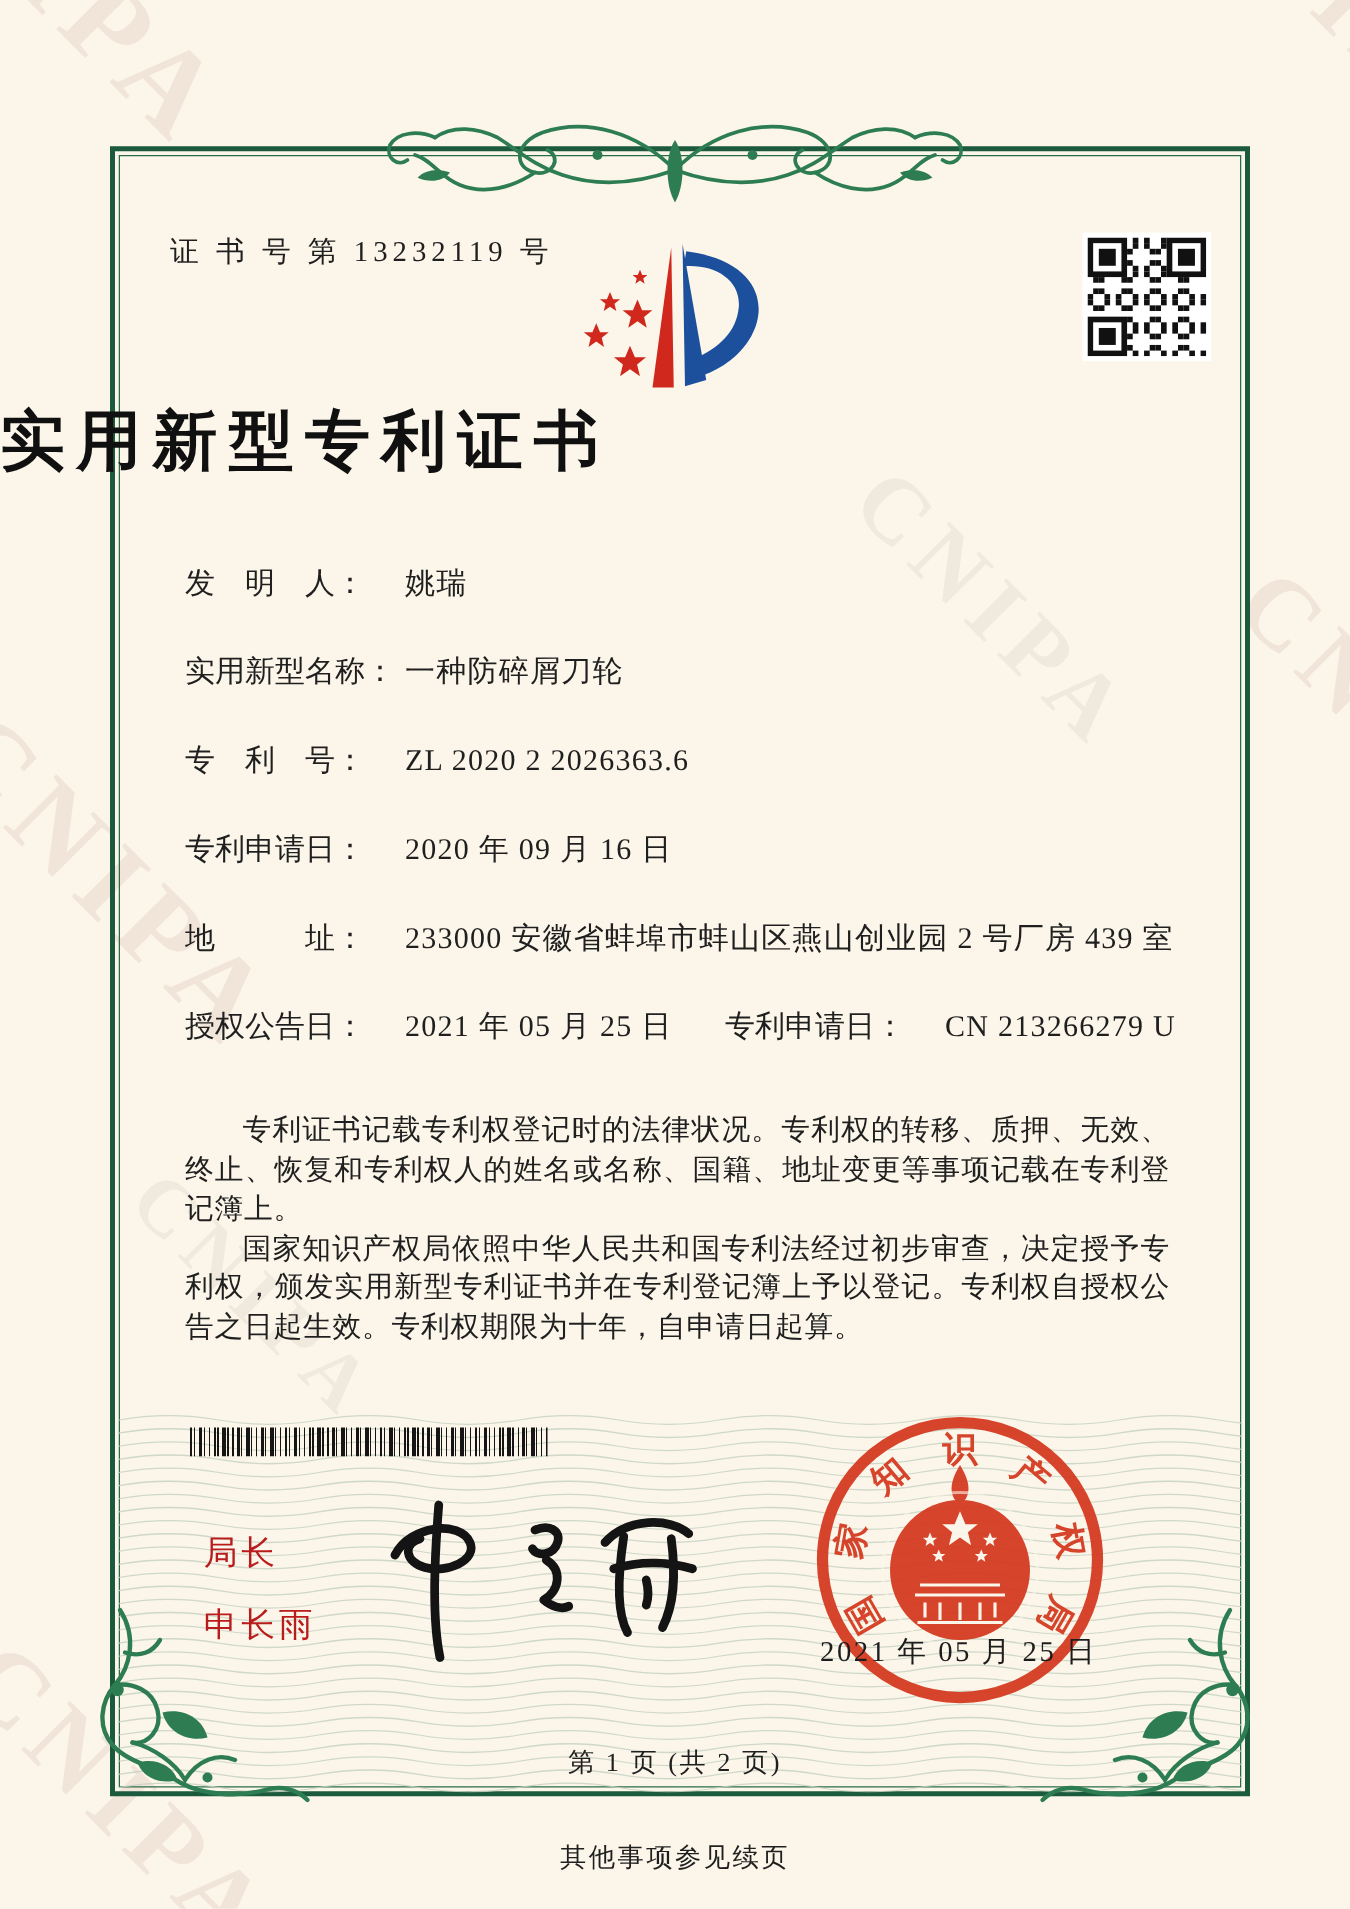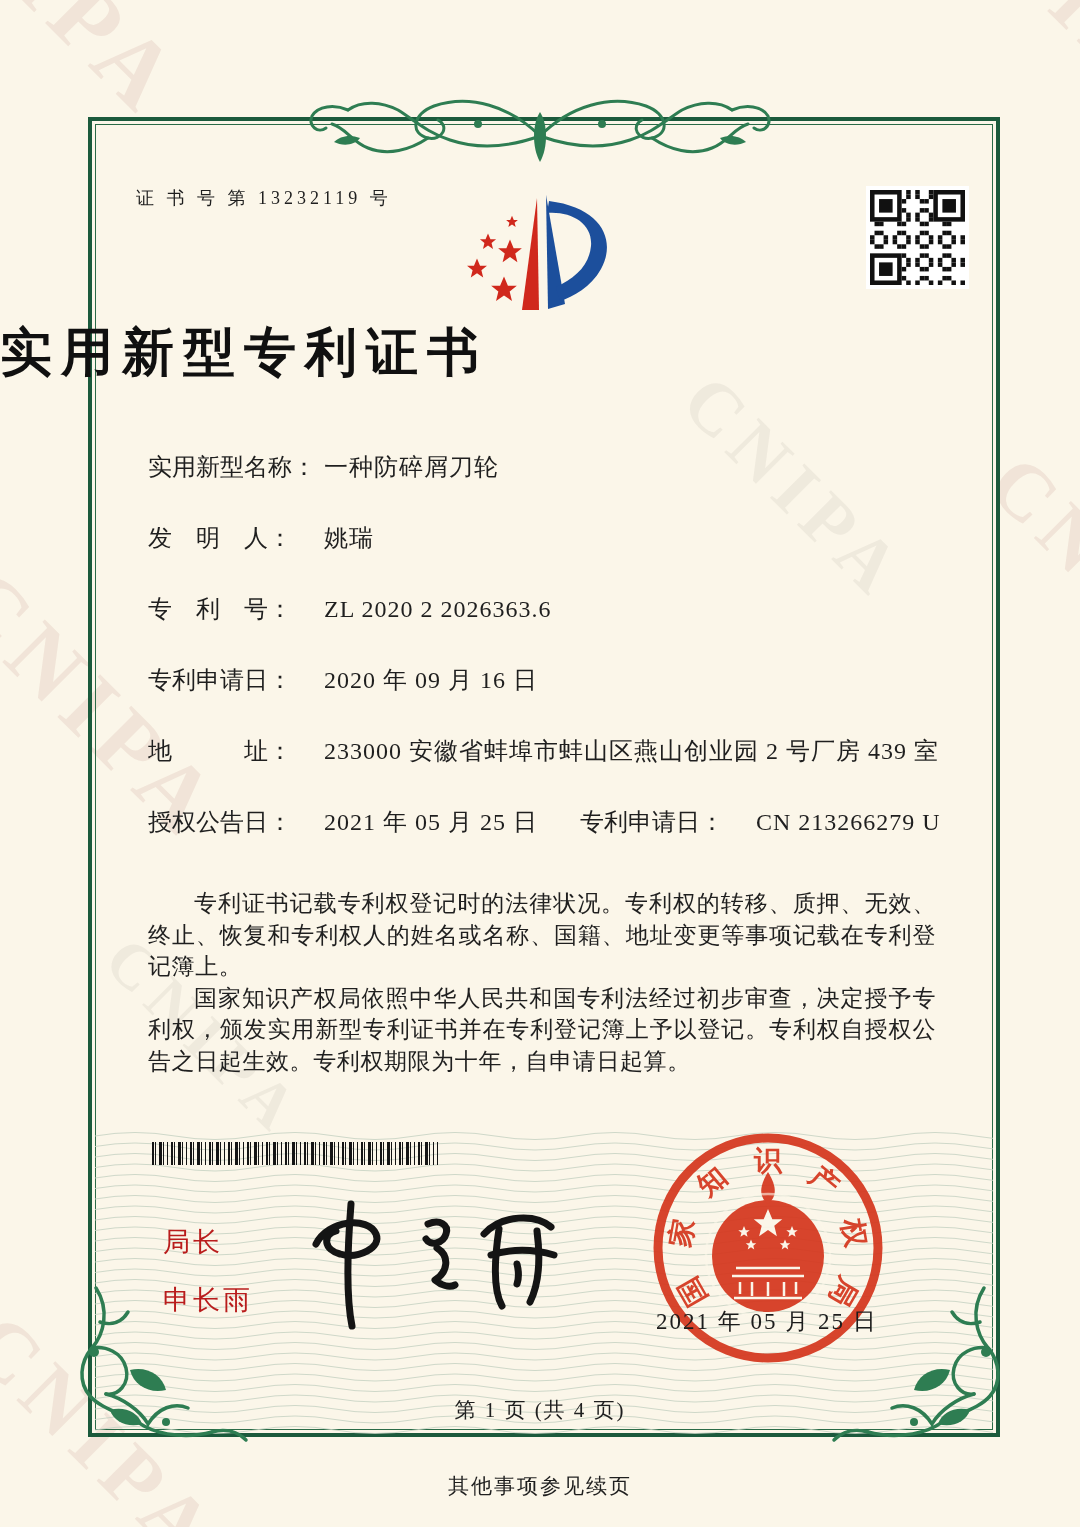--- a/index.html
+++ b/index.html
@@ -24,21 +24,21 @@
     border:4px solid #1b5a3c;box-sizing:border-box;
   }
   .frame-inner{
     position:absolute;left:3px;top:3px;right:3px;bottom:3px;
     border:1.5px solid #2a6b47;
   }
   
   #waves{left:95px;top:1128px;z-index:1;}
   .wl{fill:none;stroke:#c7d2c3;stroke-width:1;opacity:0.85;}
   
-  .cert-no{left:136px;top:186px;font-size:18px;letter-spacing:4px;}
+  .cert-no{left:136px;top:186px;font-size:23px;letter-spacing:4px;}
   
   #logo{left:452px;top:172px;}
   
   #qr{left:866px;top:186px;background:#ffffff;padding:4px;}
   
   .title{
     left:0;top:318px;width:100%;
     font-size:52px;font-weight:bold;letter-spacing:9px;color:#101010;
   }
   
@@ -313,26 +313,26 @@
     <rect x="20" y="11" width="1" height="1" fill="#111"></rect>
     <rect x="20" y="15" width="1" height="1" fill="#111"></rect>
     <rect x="20" y="16" width="1" height="1" fill="#111"></rect>
     <rect x="20" y="20" width="1" height="1" fill="#111"></rect>
   </svg>
 
 <div class="abs title">实用新型专利证书</div>
 
 <div class="abs fields">
   <div class="frow">
+    <span class="lab">发　明　人：</span>
+    <span class="val">姚瑞</span>
+  </div>
+  <div class="frow">
     <span class="lab">实用新型名称：</span>
     <span class="val">一种防碎屑刀轮</span>
-  </div>
-  <div class="frow">
-    <span class="lab">发　明　人：</span>
-    <span class="val">姚瑞</span>
   </div>
   <div class="frow">
     <span class="lab">专　利　号：</span>
     <span class="val">ZL 2020 2 2026363.6</span>
   </div>
   <div class="frow">
     <span class="lab">专利申请日：</span>
     <span class="val">2020 年 09 月 16 日</span>
   </div>
   <div class="frow">
@@ -401,15 +401,15 @@
     <span>知</span>
     <span>识</span>
     <span>产</span>
     <span>权</span>
     <span>局</span>
   </div>
 </div>
 
 <div class="abs seal-date">2021 年 05 月 25 日</div>
 
-<div class="abs page-no">第 1 页 (共 4 页)</div>
+<div class="abs page-no">第 1 页 (共 2 页)</div>
 
 <div class="abs cont-note">其他事项参见续页</div>
 
 </body></html>

